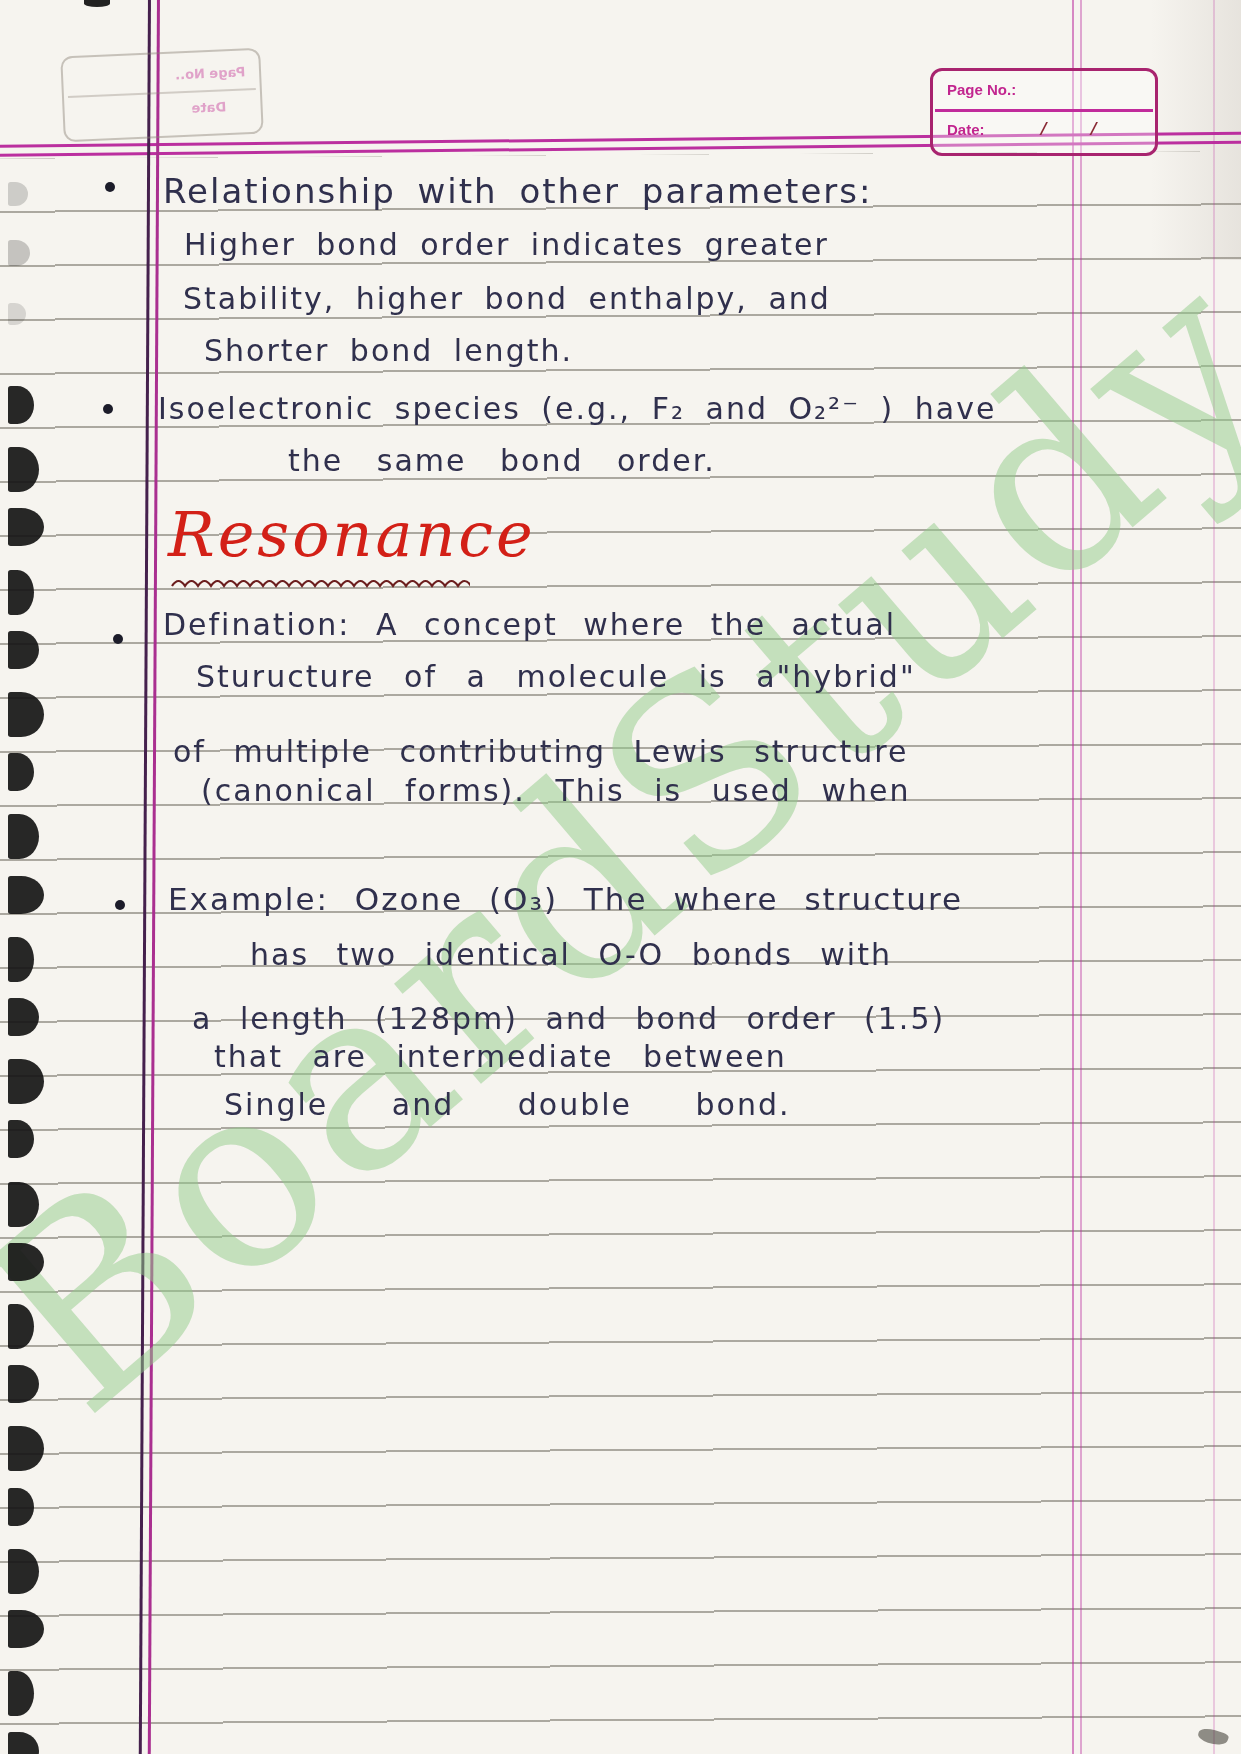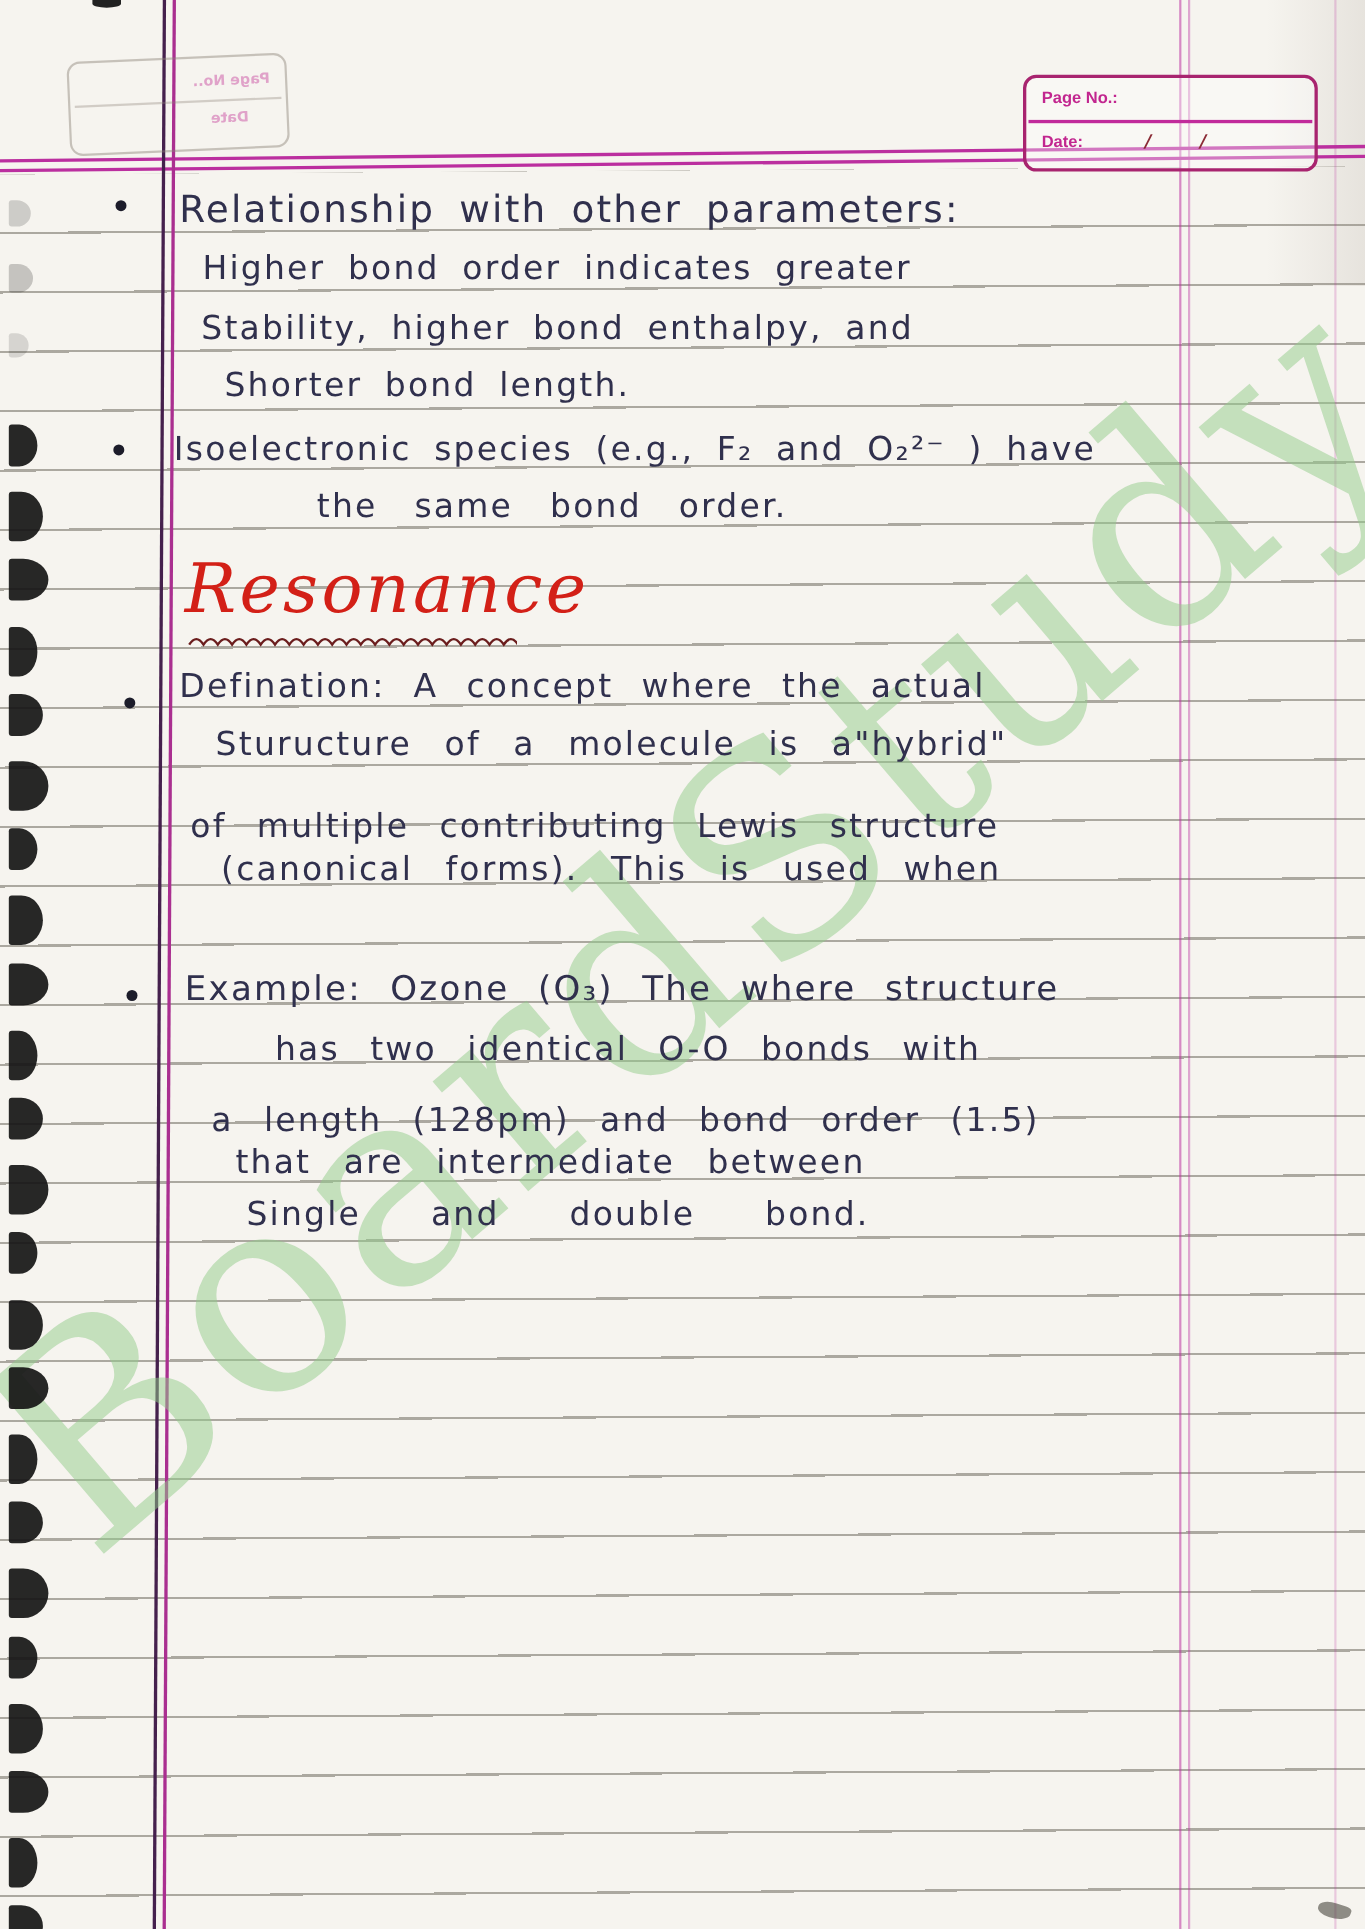--- a/index.html
+++ b/index.html
@@ -64,21 +64,21 @@
     transform:scaleX(-1);
   }
   .bleedbox .t1{top:14px;}
   .bleedbox .t2{top:48px;right:34px;}
   .bleedbox .ln{position:absolute;left:4px;right:4px;top:38px;height:1.6px;background:rgba(140,130,120,0.35);}
   
   .headerbox{
     position:absolute;left:930px;top:68px;width:222px;height:82px;
     border:3.2px solid #a8246f;
     border-radius:12px;
-    z-index:5;background:rgba(255,255,255,0.35);padding-left:40px;
+    z-index:5;background:rgba(255,255,255,0.35);
   }
   .headerbox .divider{position:absolute;left:2px;right:2px;top:38px;height:2.6px;background:#c12b9b;}
   .headerbox .lbl{position:absolute;color:#c2268f;font-weight:bold;font-size:15px;font-family:"Liberation Sans",sans-serif;}
   .headerbox .pageno{left:14px;top:10px;}
   .headerbox .date{left:14px;top:50px;}
   .headerbox .slash{position:absolute;color:#8a2a35;font-size:16px;font-style:italic;font-weight:bold;top:48px;}
   .headerbox .s1{left:108px;}
   .headerbox .s2{left:158px;}
   
   .ink{position:absolute;inset:0;z-index:6;}

